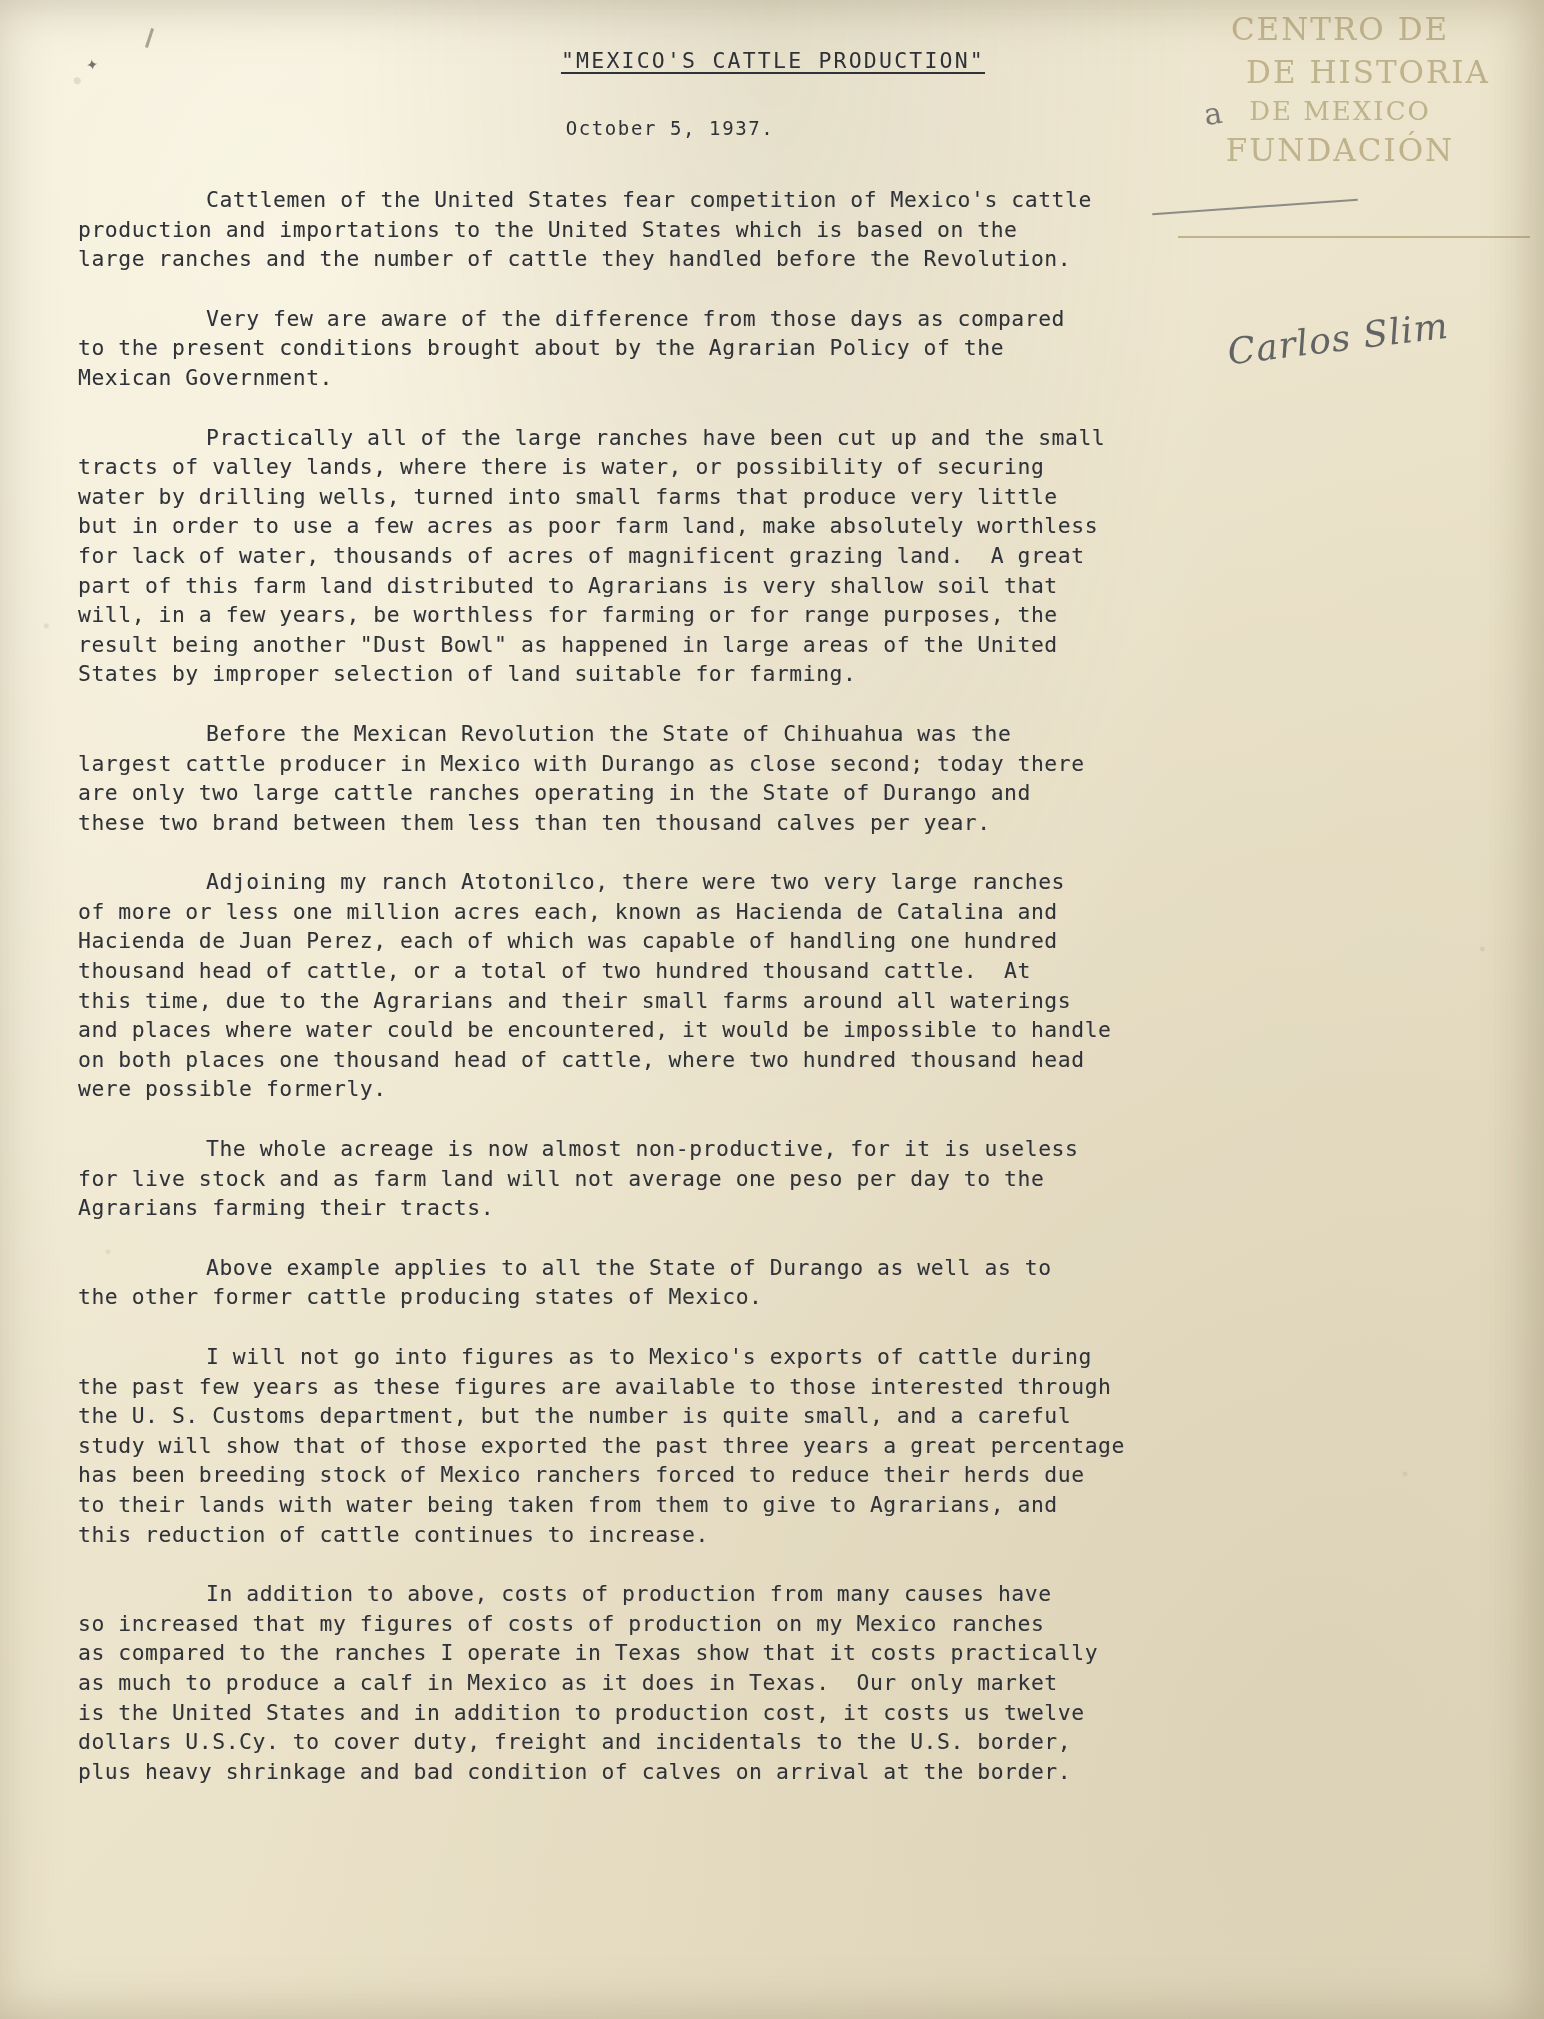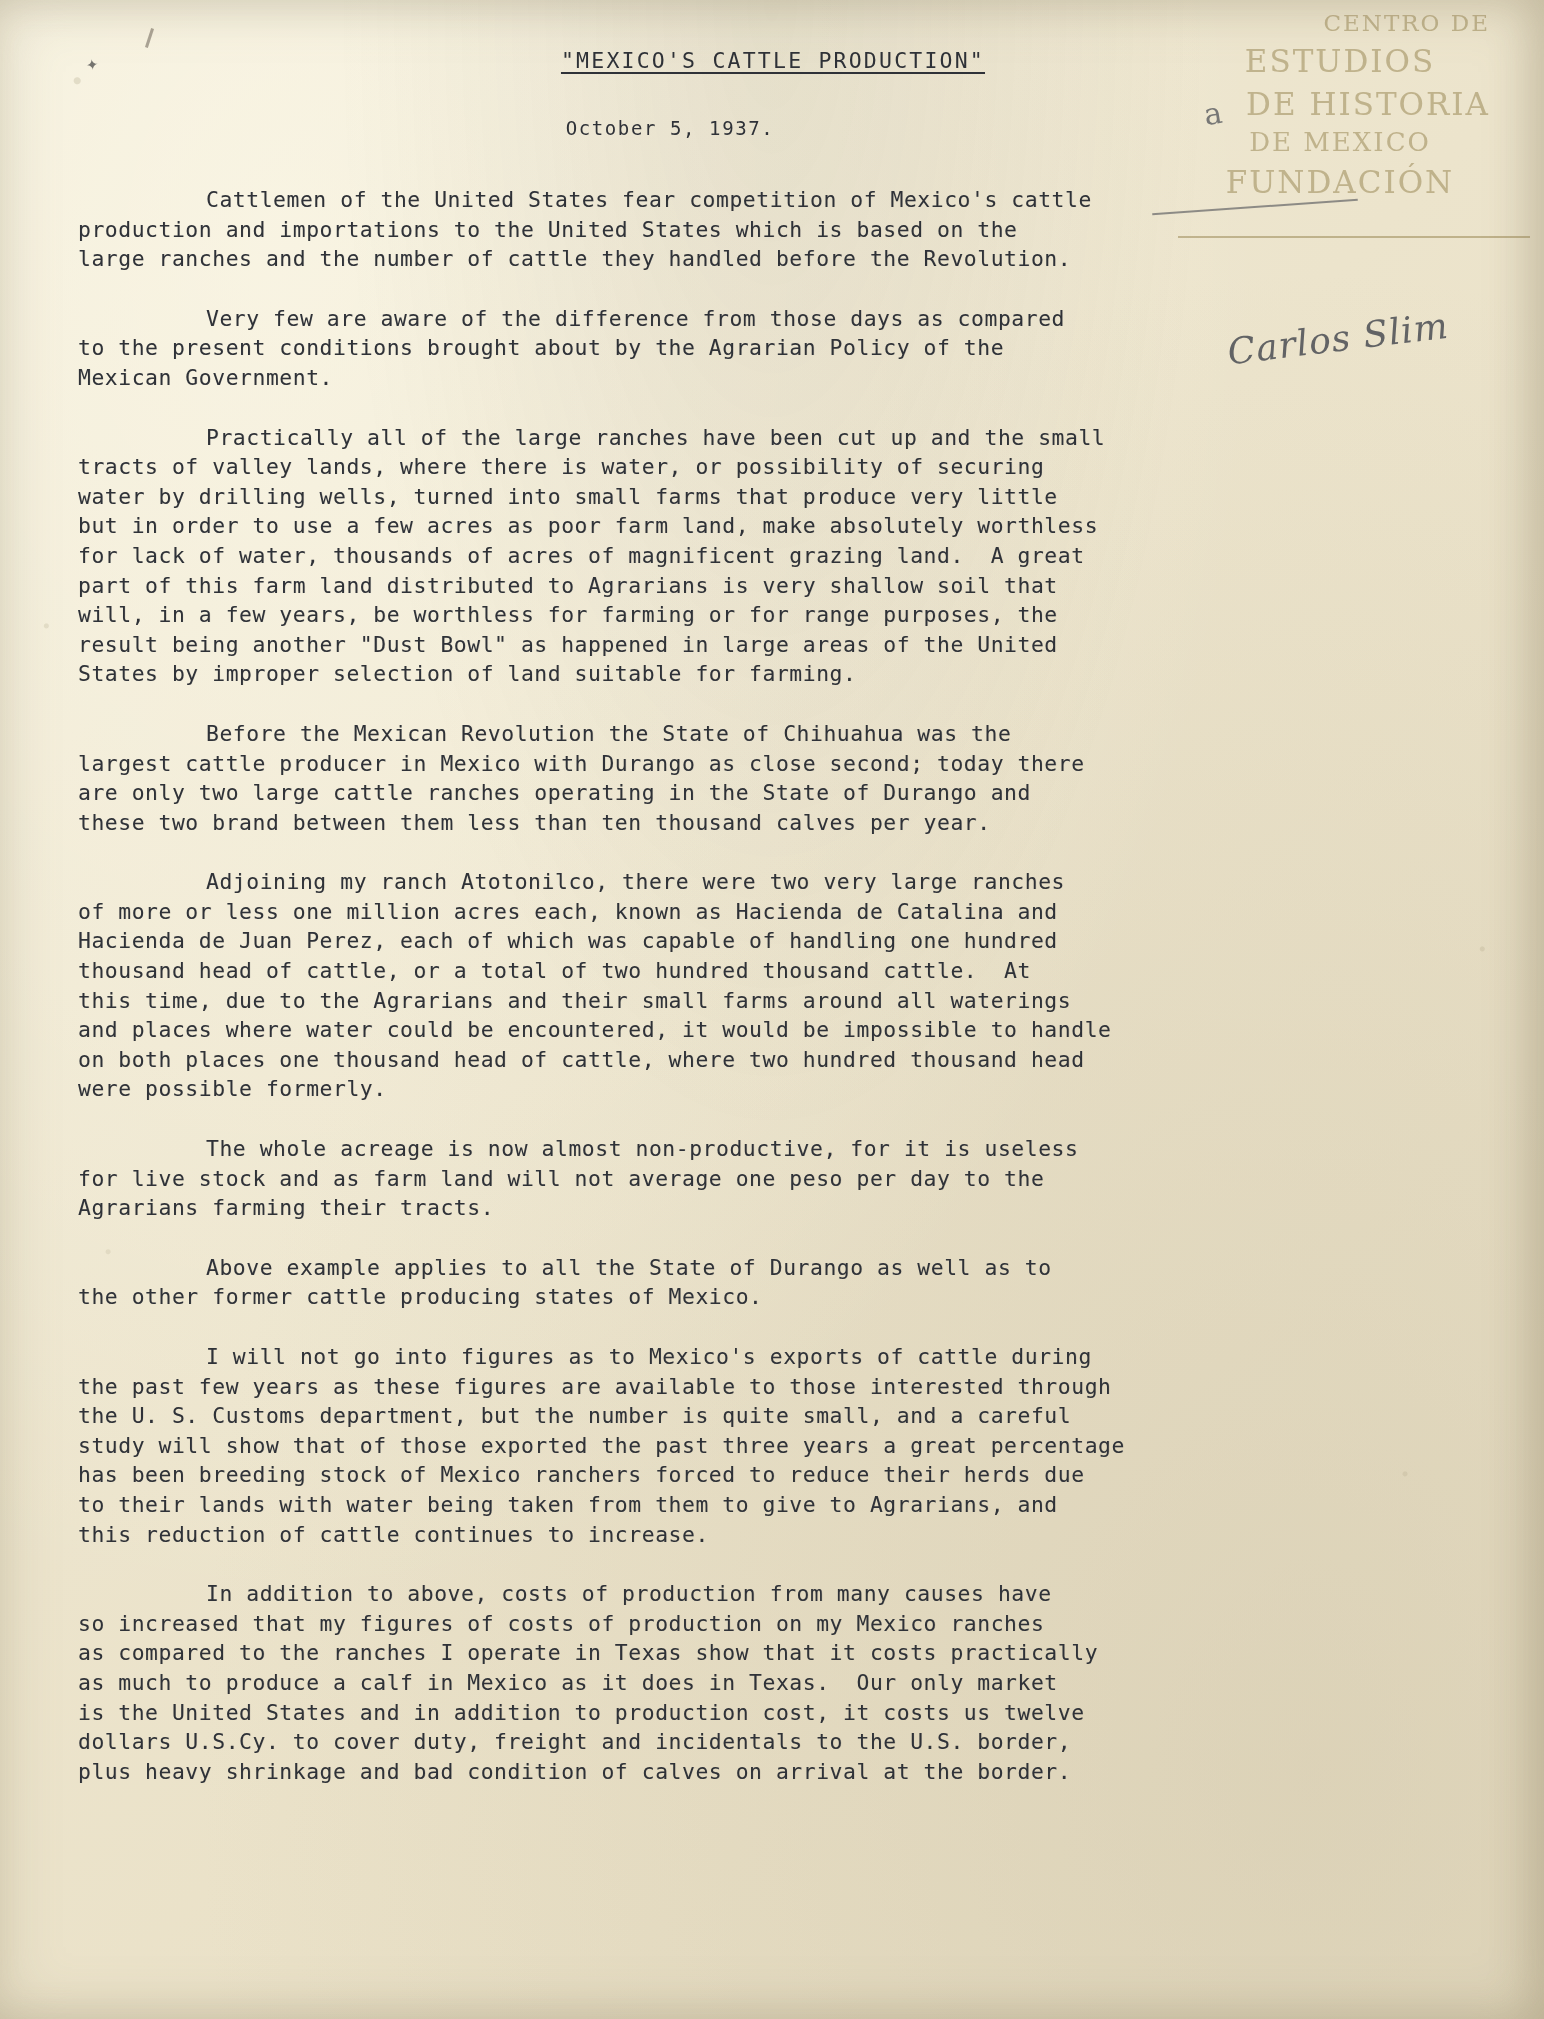--- a/index.html
+++ b/index.html
@@ -79,21 +79,21 @@
     width: 300px;
     text-align: center;
     font-family: "DejaVu Serif", "Liberation Serif", serif;
     color: #cfc7ae;
     letter-spacing: 2px;
     line-height: 1.38;
     text-transform: uppercase;
     pointer-events: none;
     mix-blend-mode: multiply;
   }
-  .stamp .l1 { font-size: 23px; text-align: right; }
+  .stamp .l1 { font-size: 31px; }
   .stamp .l2 { font-size: 31px; }
   .stamp .l3 { font-size: 31px; text-align: right; }
   .stamp .l4 { font-size: 26px; }
   .stamp .l5 { font-size: 31px; }
   .stamp-rule {
     position: absolute;
     right: 14px;
     top: 236px;
     width: 352px;
     height: 2px;
@@ -182,21 +182,20 @@
 
 <div class="page">
 
   <div class="grain"></div>
 
   <div class="corner-mark">✦</div>
   <div class="tick-mark"></div>
 
   <div class="stamp">
     <div class="l1">Centro de</div>
-    <div class="l2">Estudios</div>
     <div class="l3">de Historia</div>
     <div class="l4">de Mexico</div>
     <div class="l5">Fundación</div>
   </div>
   <div class="stamp-rule"></div>
 
   <div class="annot">a</div>
   <div class="sig-stroke"></div>
   <div class="signature">Carlos Slim</div>
 

